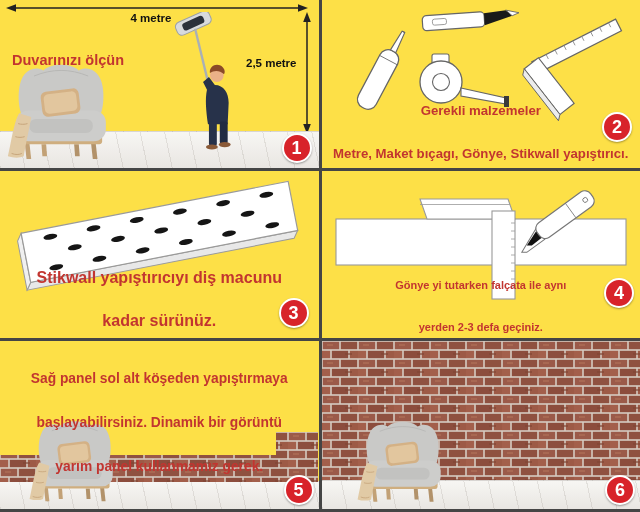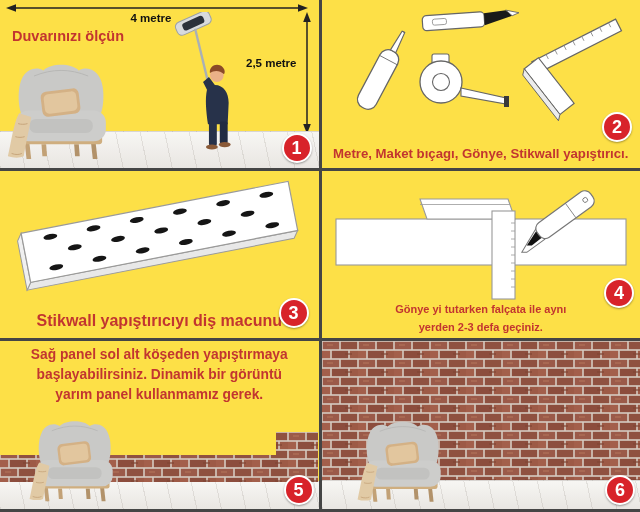--- a/index.html
+++ b/index.html
@@ -7,21 +7,21 @@
     grid-template-columns:1fr 1fr;grid-template-rows:168px 167px 168px;
     gap:3px;background:#454545;border-bottom:3px solid #454545;
     font-family:"Liberation Sans",sans-serif;overflow:hidden;}
   .cell{position:relative;background:#fde047;overflow:hidden;}
   .badge{position:absolute;width:30px;height:30px;border-radius:50%;
     background:#d8232a;border:2px solid #fff;box-sizing:border-box;
     color:#fff;font-weight:bold;font-size:18px;line-height:26px;text-align:center;
     box-shadow:0 1px 2px rgba(0,0,0,.35);z-index:9;}
   .cap{position:absolute;left:0;right:0;text-align:center;color:#c23530;
     font-weight:bold;z-index:5;}
-  .cap div{white-space:nowrap;}
+  .cap div{white-space:nowrap;margin-top:24px;}
   .cap1{left:12px;right:auto;text-align:left;top:26px;font-size:14.5px;line-height:21px;}
   .cap2{bottom:5px;font-size:13.2px;line-height:19px;}
   .cap3{bottom:8px;font-size:16px;line-height:19px;}
   .cap4{bottom:2px;font-size:11px;line-height:18px;}
   .cap5{top:4px;font-size:13.8px;line-height:20px;}
   .mlabel{position:absolute;color:#111;font-weight:bold;font-size:11.5px;z-index:4;text-align:right;}
   .floor{position:absolute;left:0;right:0;bottom:0;z-index:1;
     background:
       repeating-linear-gradient(78deg, rgba(110,100,90,0.14) 0 1px, rgba(0,0,0,0) 1px 24px),
       linear-gradient(to bottom,#f7f6f3,#e9e6e2);
@@ -147,20 +147,21 @@
               <line x1="86" y1="-7" x2="86" y2="-2"></line>
           </g>
         </g>
         <g transform="rotate(52)">
           <rect x="-6" y="-9" width="58" height="18" fill="#fff" stroke="#666" stroke-width="1.2"></rect>
           <path d="M-6 9 L-2 14 L56 14 L52 9 Z" fill="#ececec" stroke="#666" stroke-width="0.9"></path>
         </g>
       </g>
     </svg>
     <div class="cap cap2">
+      <div>Gerekli malzemeler</div>
       <div>Metre, Maket bıçagı, Gönye, Stikwall yapıştırıcı.</div>
     </div>
     <div class="badge" style="right:8px;bottom:26px">2</div>
   </section>
 
   <section class="cell">
     <svg class="abs" style="left:6px;top:4px" width="306" height="118" viewBox="0 0 306 118">
       <g transform="rotate(-11 153 60)">
         <path d="M18 82 L13 89 L285 89 L290 82 Z" fill="#e8e8e8" stroke="#9a9a9a" stroke-width="1"></path>
         <path d="M18 32 L13 39 L13 89 L18 82 Z" fill="#f0f0f0" stroke="#9a9a9a" stroke-width="1"></path>
@@ -181,20 +182,21 @@
             <ellipse cx="90" cy="72" rx="7" ry="2.8"></ellipse>
           <ellipse cx="134" cy="72" rx="7" ry="2.8"></ellipse>
             <ellipse cx="178" cy="72" rx="7" ry="2.8"></ellipse>
           <ellipse cx="222" cy="72" rx="7" ry="2.8"></ellipse>
             <ellipse cx="266" cy="72" rx="7" ry="2.8"></ellipse>
         </g>
       </g>
     </svg>
     <div class="cap cap3">
       <div>Stikwall yapıştırıcıyı diş macunu</div>
+      <div>kadar sürünüz.</div>
     </div>
     <div class="badge" style="right:10px;bottom:10px">3</div>
   </section>
 
   <section class="cell">
     <svg class="abs" style="left:0;top:4px" width="318" height="126" viewBox="0 0 318 126">
       <rect x="14" y="44" width="290" height="46" fill="#fff" stroke="#999" stroke-width="1.1"></rect>
       <g>
         <polygon points="98,24 186,24 193,44 105,44" fill="#fff" stroke="#999" stroke-width="1.1"></polygon>
         <line x1="98" y1="29.5" x2="188" y2="29.5" stroke="#999" stroke-width="0.8"></line>

